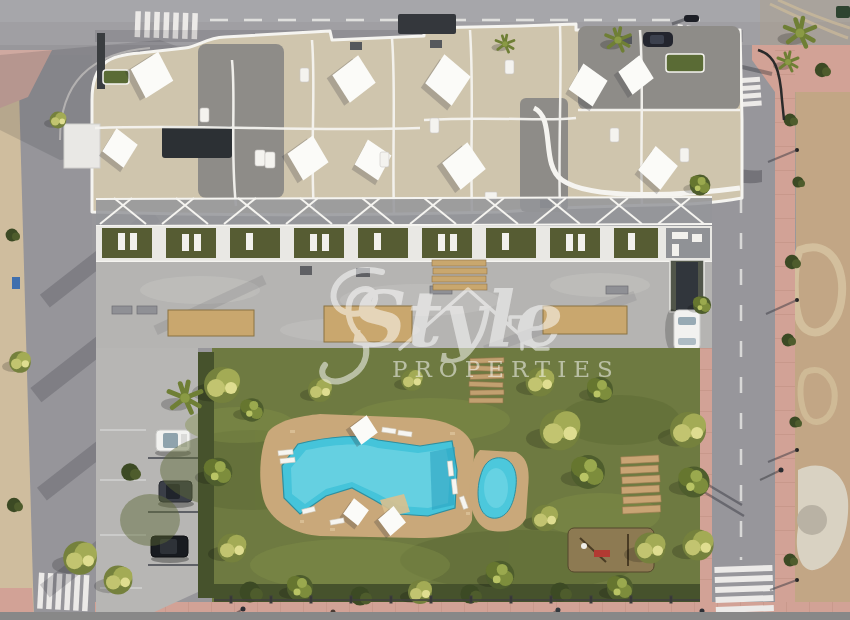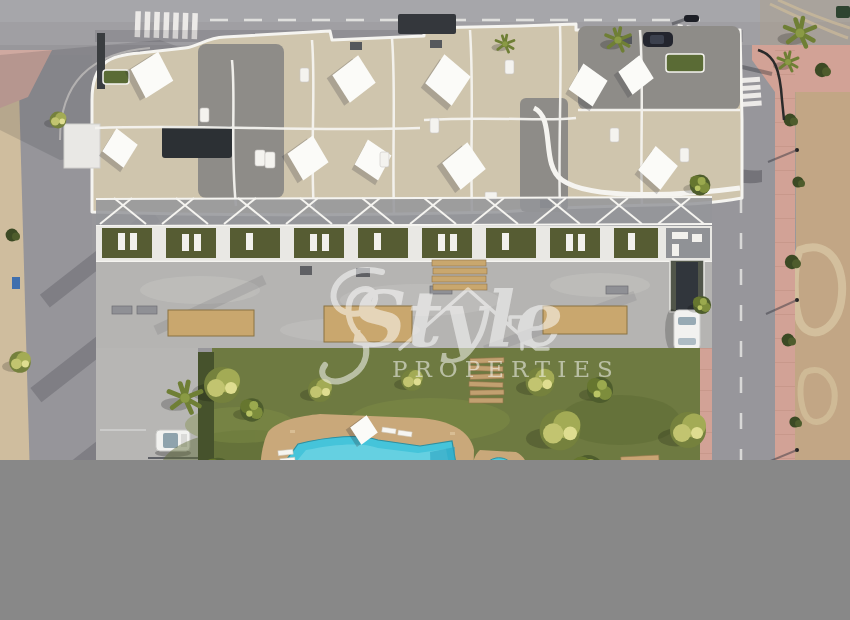--- a/index.html
+++ b/index.html
@@ -1,16 +1,16 @@
 <!DOCTYPE html>
 <html><head>
 <meta charset="utf-8">
 <style>
   html,body{margin:0;padding:0;background:#888;}
-  .stage{width:850px;height:460px;overflow:hidden;position:relative;font-family:"DejaVu Serif", serif;}
+  .stage{width:850px;height:612px;overflow:hidden;position:relative;font-family:"DejaVu Serif", serif;}
   svg{display:block;}
   .wm-word{font-family:"DejaVu Serif", serif;font-style:italic;font-weight:bold;}
   .wm-sub{font-family:"DejaVu Serif", serif;letter-spacing:7px;}
 </style>
 </head>
 <body>
 
 <div class="stage">
 <svg width="850" height="620" viewBox="0 0 850 620" xmlns="http://www.w3.org/2000/svg">
   <defs>

